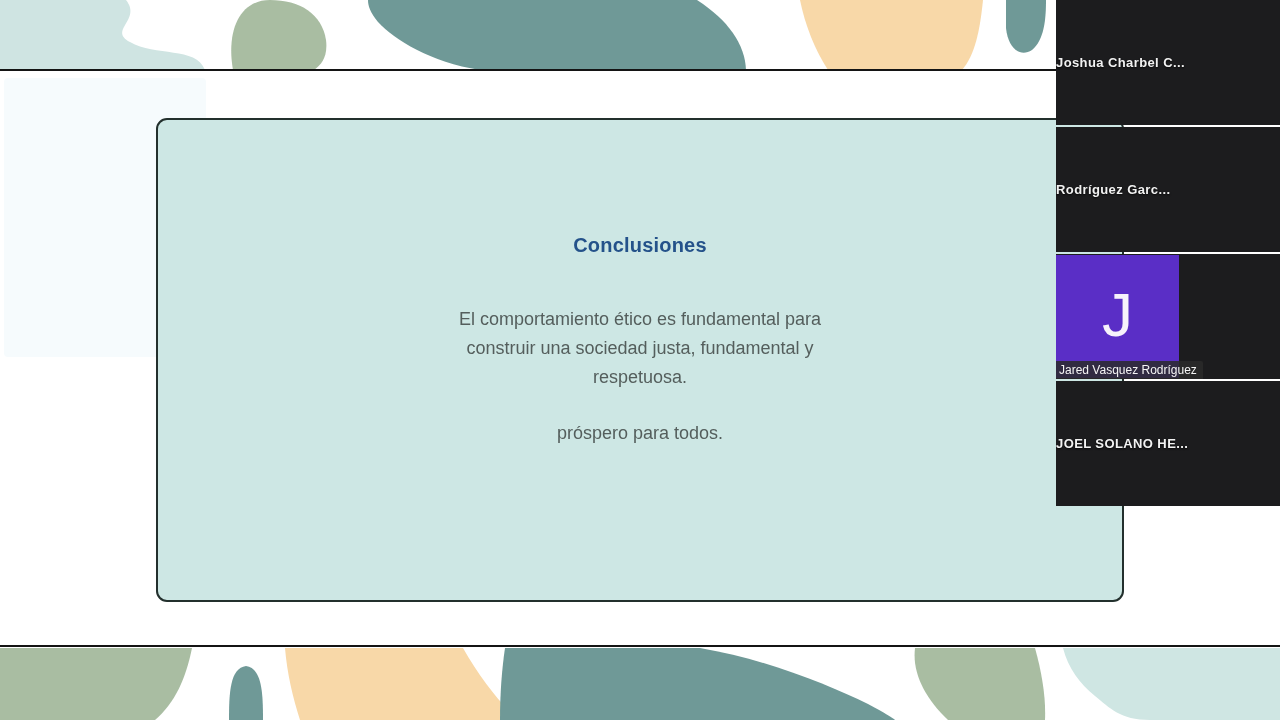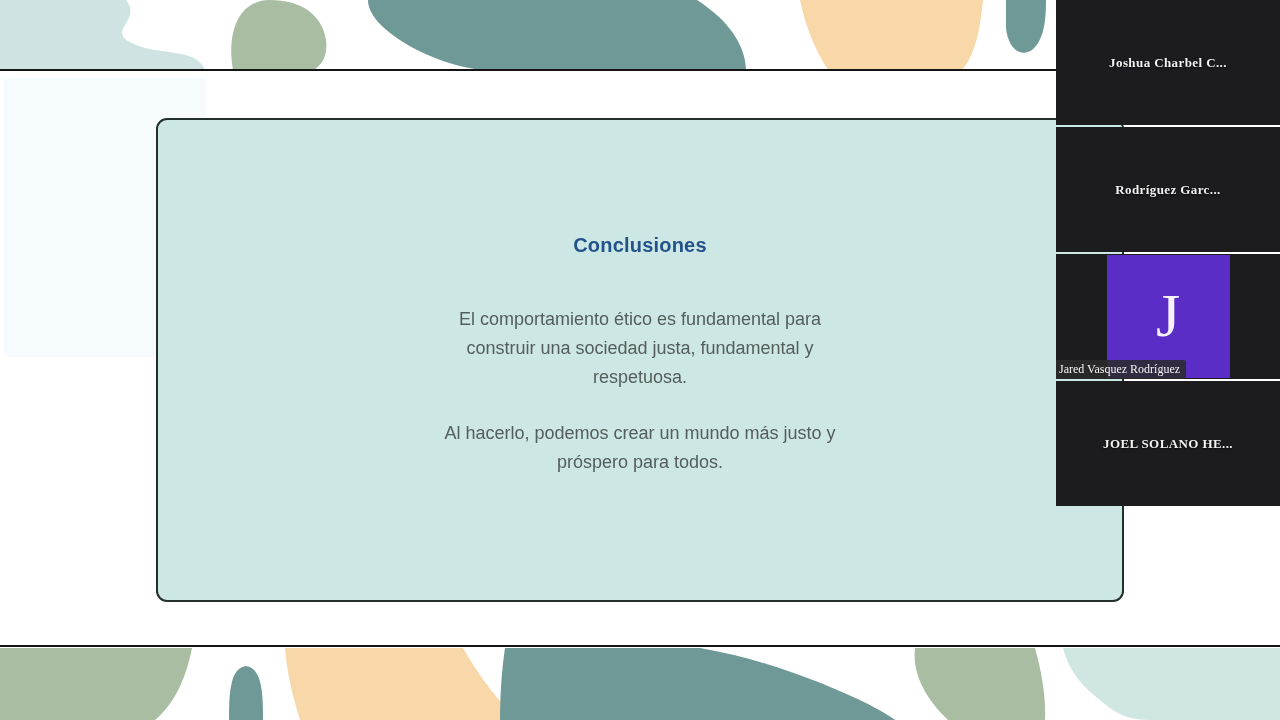--- a/index.html
+++ b/index.html
@@ -49,23 +49,22 @@
 
   
   .participants {
     position: absolute; left: 1056px; top: 0; width: 224px; height: 506px;
     display: flex; flex-direction: column; gap: 2px;
   }
   .tile {
     position: relative;
     height: 134px;
     background: #1c1c1e;
-    display: flex; align-items: center; justify-content: center;
+    display: flex; align-items: center; 
     overflow: hidden;
-    font-family: Liberation Serif, serif;
   }
   .tile-name {
     color: #f2f2f2; font-size: 13px; font-weight: bold; letter-spacing: 0.4px;
     text-shadow: 0 1px 2px rgba(0,0,0,0.8);
     white-space: nowrap;
   }
   .avatar {
     width: 123px; height: 123px;
     background: #5a2ec6;
     display: flex; align-items: center; justify-content: center;
@@ -101,21 +100,20 @@
   <div class="faint-panel"></div>
 
   <div class="slide-card">
     <div class="slide-title">Conclusiones</div>
     <div class="para para-1">
       <div class="line">El comportamiento ético es fundamental para</div>
       <div class="line">construir una sociedad justa, fundamental y</div>
       <div class="line">respetuosa.</div>
     </div>
     <div class="para para-2">
-      <div class="line">Al hacerlo, podemos crear un mundo más justo y</div>
       <div class="line">próspero para todos.</div>
     </div>
   </div>
 
   <div class="rule rule-bottom"></div>
 
   <svg class="band-bottom" viewBox="0 0 1280 72" aria-hidden="true">
     <path fill="#a9bda2" d="M0,0 H192 C186,30 175,55 155,72 L0,72 Z"></path>
     <path fill="#6f9997" d="M229,72 C229,45 230,20 246,18 C262,20 263,45 263,72 Z"></path>
     <path fill="#f8d8a8" d="M285,0 L463,0 C480,30 500,55 518,72 L300,72 C293,50 287,25 285,0 Z"></path>

